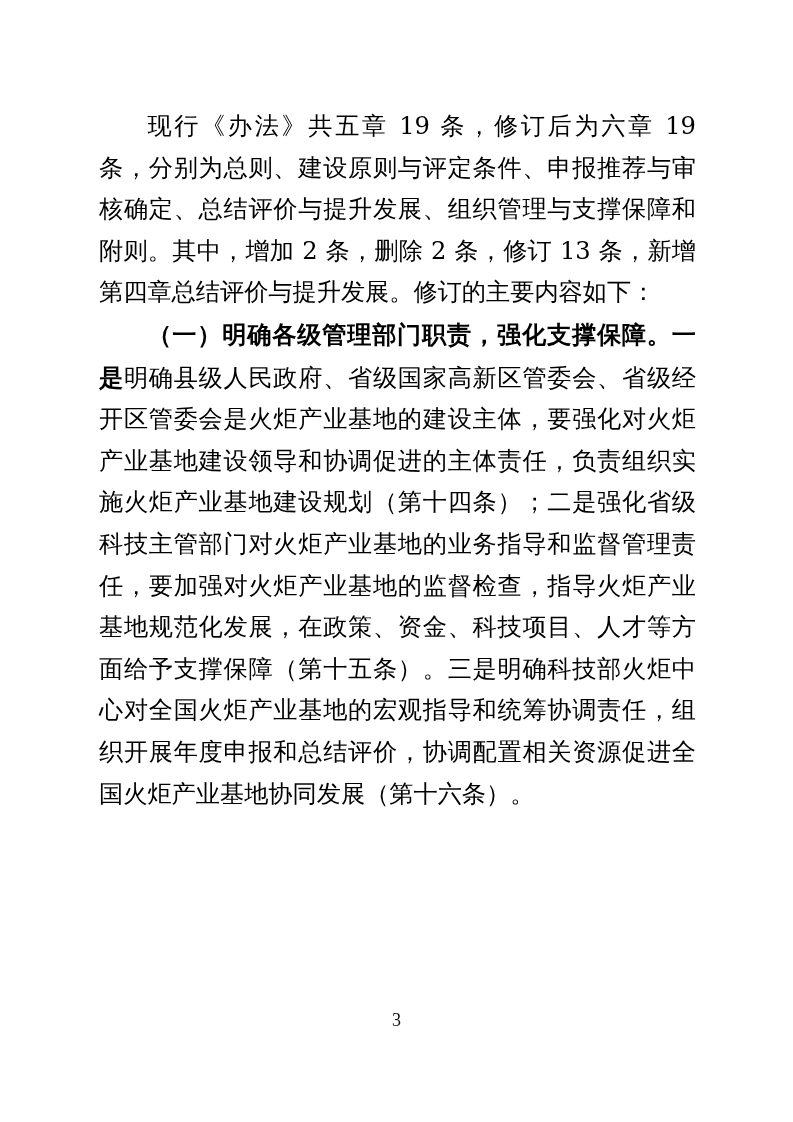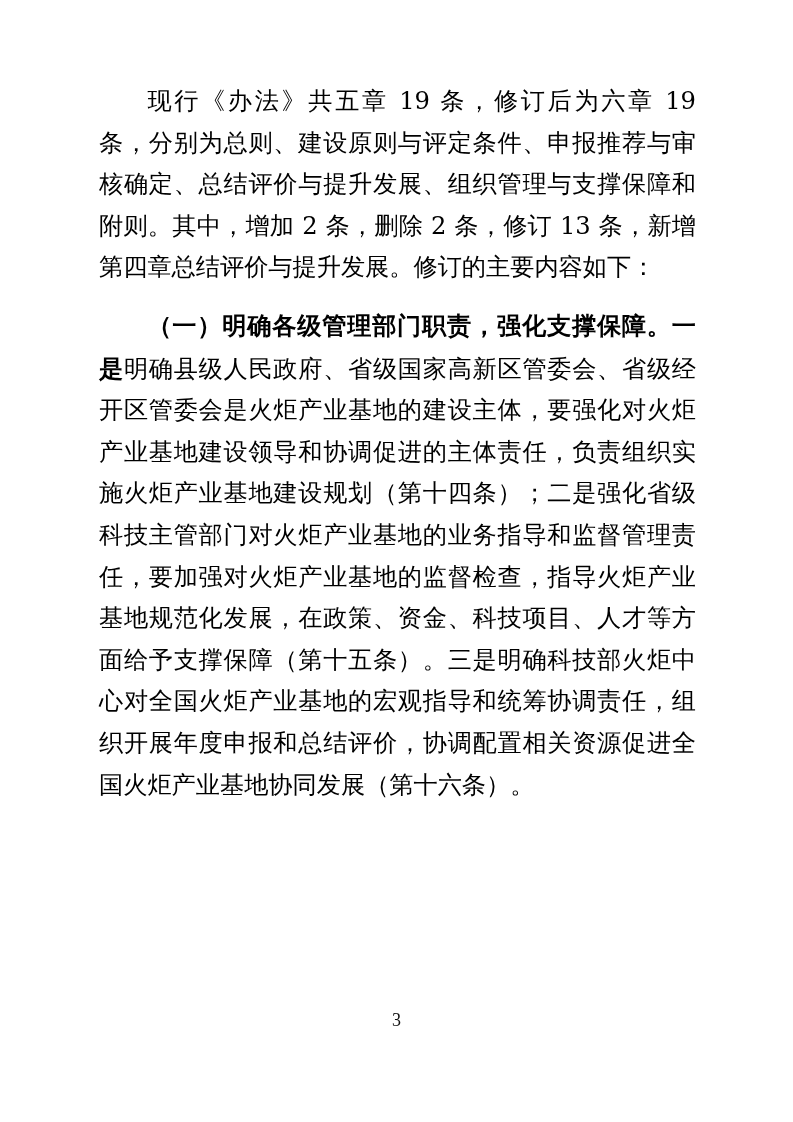--- a/index.html
+++ b/index.html
@@ -20,39 +20,39 @@
     position: absolute;
     left: 0;
     top: 0;
     width: 793px;
     height: 1122px;
     background: #ffffff;
   }
   .content {
     position: absolute;
     left: 99px;
-    top: 81px;
+    top: 106px;
     width: 597px;
   }
   .para {
     margin: 0;
     padding: 0;
     font-size: 24.2px;
     line-height: 41.6px;
     text-align: justify;
     text-justify: inter-character;
     text-align-last: left;
     letter-spacing: 0px;
     word-break: break-all;
     text-indent: 48.4px;
     font-weight: 400;
     color: #000000;
   }
   .para + .para {
-    margin-top: 16px;
+    margin-top: 0px;
   }
   .hd {
     font-weight: 700;
   }
   .pageno {
     position: absolute;
     left: 0;
     top: 1010px;
     width: 793px;
     text-align: center;

